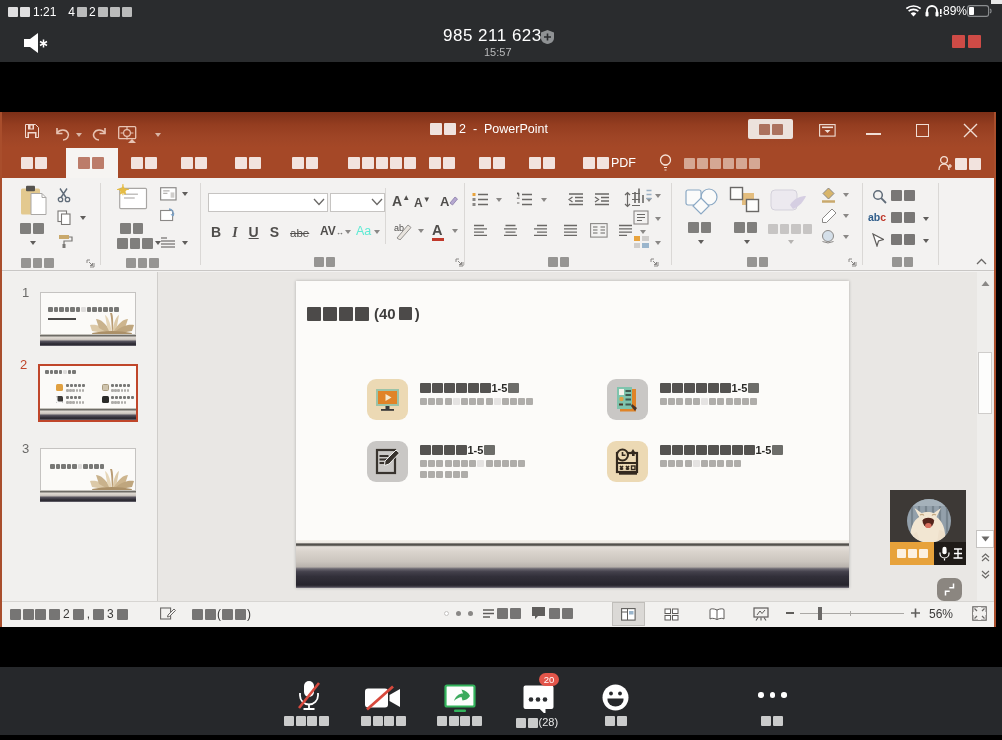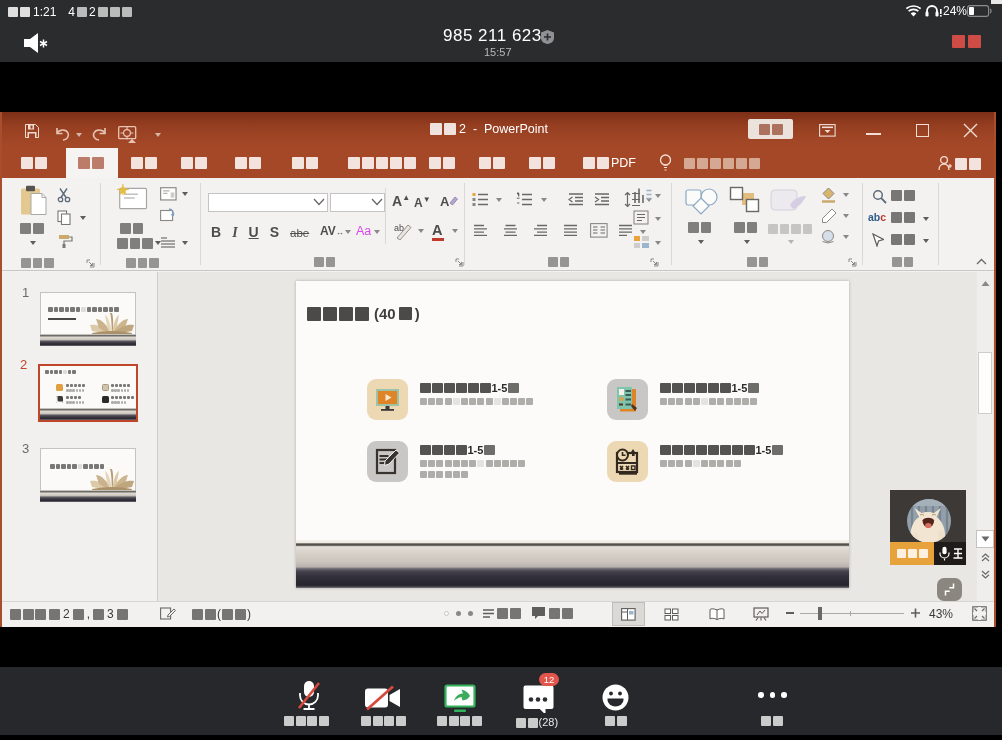--- a/index.html
+++ b/index.html
@@ -58,21 +58,21 @@
  <path d="M7.5 11.5 L4.7 8.4 a4.6 4.6 0 0 1 5.6 0 Z" fill="#fff"></path>
  <path d="M2.6 6.1 a7.5 7.5 0 0 1 9.8 0 M.4 3.6 a11 11 0 0 1 14.2 0" stroke="#fff" stroke-width="1.7" fill="none"></path>
 </svg>
 <svg class="ab" style="left:925px;top:4px" width="17" height="13" viewBox="0 0 17 13">
  <path d="M2 11 V7 a5 5 0 0 1 10 0 v4" stroke="#fff" stroke-width="1.8" fill="none"></path>
  <rect x="0.5" y="7.5" width="3" height="5" rx="1.2" fill="#fff"></rect>
  <rect x="10.5" y="7.5" width="3" height="5" rx="1.2" fill="#fff"></rect>
  <rect x="15" y="5" width="1.6" height="5" fill="#fff"></rect>
     <rect x="15" y="11" width="1.6" height="1.6" fill="#fff"></rect>
 </svg>
-<div class="ab" style="left:943px;top:4px;color:#fff;font-size:12px">24%</div>
+<div class="ab" style="left:943px;top:4px;color:#fff;font-size:12px">89%</div>
 <svg class="ab" style="left:967px;top:5px" width="25" height="12" viewBox="0 0 25 12">
  <rect x="0.6" y="0.6" width="21" height="10.8" rx="2.5" stroke="#8a8d8f" fill="none" stroke-width="1.1"></rect>
  <rect x="2" y="2" width="5" height="8" rx="1" fill="#fff"></rect>
  <path d="M23 4 a2.4 2.4 0 0 1 0 4" stroke="#8a8d8f" stroke-width="1.2" fill="none"></path>
 </svg>
 
 <div class="ab" style="left:0;top:112px;width:996px;height:515px;background:#f3f2f1;border-left:2px solid #a94e2c;border-right:2px solid #a94e2c"></div>
 
 <div class="ab" style="left:2px;top:112px;width:992px;height:36px;background:linear-gradient(180deg,#7c2f17 0,#943d20 35%,#9f4526 70%,#a54827 100%)"></div>
 
@@ -368,21 +368,21 @@
 </svg>
 <div class="ab" style="left:211px;top:224px;color:#4f4d4b;font-size:14px;font-weight:bold;display:flex;gap:11px;align-items:baseline">
  <span>B</span>
     <span style="font-style:italic;font-family:'Liberation Serif',serif">I</span>
     <span style="text-decoration:underline">U</span>
     <span>S</span>
  <span style="font-size:11.5px;text-decoration:line-through;font-weight:normal">abe</span>
 </div>
 <div class="ab" style="left:320px;top:224px;color:#4f4d4b;font-size:12px;font-weight:bold">AV<span style="font-size:8px">↔</span></div>
 <div class="ab" style="left:345px;top:230px;width:0;height:0;border:3px solid transparent;border-top:4px solid #8a8886"></div>
-<div class="ab" style="left:356px;top:224px;color:#d946ef;font-size:12.5px">Aa</div>
+<div class="ab" style="left:356px;top:224px;color:#5eead4;font-size:12.5px">Aa</div>
 <div class="ab" style="left:374px;top:230px;width:0;height:0;border:3px solid transparent;border-top:4px solid #8a8886"></div>
 <div class="ab" style="left:385px;top:188px;width:1px;height:56px;background:#dad8d6"></div>
 <svg class="ab" style="left:394px;top:222px" width="19" height="18" viewBox="0 0 19 18">
  <text x="0" y="9" font-size="9" fill="#4f4d4b" font-family="Liberation Sans">ab</text>
  <path d="M3 16 L14 3 l3 2.5 L6 18 z" fill="#e8e4de" stroke="#8a8886" stroke-width=".9"></path>
 </svg>
 <div class="ab" style="left:418px;top:229px;width:0;height:0;border:3px solid transparent;border-top:4px solid #8a8886"></div>
 <div class="ab" style="left:432px;top:222px;color:#4f4d4b;font-size:14.5px;font-weight:bold">A</div>
 <div class="ab" style="left:432px;top:238px;width:12px;height:3px;background:#c0392b"></div>
 <div class="ab" style="left:452px;top:229px;width:0;height:0;border:3px solid transparent;border-top:4px solid #8a8886"></div>
@@ -973,21 +973,21 @@
  <path d="M5 10.5 l-2 3 M11 10.5 l2 3 M8 10.5 v3" stroke="#5f5d5b" stroke-width="1.1"></path>
  <path d="M4 8 l3-4 2 2.5 3-3.5" stroke="#5f5d5b" stroke-width="1" fill="none"></path>
 </svg>
 <div class="ab" style="left:786px;top:612px;width:8px;height:1.6px;background:#5f5d5b"></div>
 <div class="ab" style="left:800px;top:613px;width:104px;height:1.2px;background:#aaa8a5"></div>
 <div class="ab" style="left:818px;top:607px;width:4px;height:13px;background:#6a6866"></div>
 <div class="ab" style="left:850px;top:613px;width:1.2px;height:5px;background:#aaa8a5;margin-top:-2px"></div>
 <svg class="ab" style="left:910px;top:607px" width="11" height="12" viewBox="0 0 11 12">
     <path d="M1 6 h9 M5.5 1.5 v9" stroke="#5f5d5b" stroke-width="1.6"></path>
   </svg>
-<div class="ab" style="left:929px;top:607px;color:#3b3a39;font-size:12px">43%</div>
+<div class="ab" style="left:929px;top:607px;color:#3b3a39;font-size:12px">56%</div>
 <svg class="ab" style="left:972px;top:606px" width="15" height="15" viewBox="0 0 15 15">
  <rect x="0.8" y="0.8" width="13.4" height="13.4" fill="none" stroke="#6a6866" stroke-width="1.2"></rect>
  <path d="M7.5 1 v13 M1 7.5 h13" stroke="#f2f1ef" stroke-width="3"></path>
  <path d="M5 5 l-2.5-2.5 M10 5 l2.5-2.5 M5 10 l-2.5 2.5 M10 10 l2.5 2.5" stroke="#6a6866" stroke-width="1.2"></path>
 </svg>
 
 <div class="ab" style="left:0;top:667px;width:1002px;height:68px;background:#26282b"></div>
 
 <svg class="ab" style="left:294px;top:680px" width="30" height="31" viewBox="0 0 30 31">
  <rect x="10" y="1" width="10" height="16" rx="5" fill="#fff"></rect>
@@ -1031,21 +1031,21 @@
       <i></i>
     </span>
   </div>
 
 <svg class="ab" style="left:523px;top:685px" width="31" height="28" viewBox="0 0 31 28">
  <path d="M2.5 0.5 h26 a2 2 0 0 1 2 2 v19.5 a2 2 0 0 1-2 2 h-6 v4.5 q-.2 1-1.2 0 l-4.5-4.5 H2.5 a2 2 0 0 1-2-2 V2.5 a2 2 0 0 1 2-2 z" fill="#fff"></path>
  <circle cx="8" cy="14.5" r="2.3" fill="#2c2e31"></circle>
     <circle cx="15" cy="14.5" r="2.3" fill="#2c2e31"></circle>
     <circle cx="22" cy="14.5" r="2.3" fill="#2c2e31"></circle>
 </svg>
-<div class="ab" style="left:539px;top:673px;min-width:20px;height:13px;background:#e2554a;border-radius:7px;color:#fff;font-size:9.5px;display:flex;align-items:center;justify-content:center;padding:0 3px">12</div>
+<div class="ab" style="left:539px;top:673px;min-width:20px;height:13px;background:#e2554a;border-radius:7px;color:#fff;font-size:9.5px;display:flex;align-items:center;justify-content:center;padding:0 3px">20</div>
 <div class="ab" style="left:516px;top:716px;color:#e8e8e8;font-size:11px;display:flex;align-items:flex-end;gap:1px">
  <span class="cj w" style="--s:10px;gap:1.5px">
       <i></i>
       <i></i>
     </span>
     <span>(28)</span>
 </div>
 
 <svg class="ab" style="left:602px;top:684px" width="27" height="27" viewBox="0 0 27 27">
  <circle cx="13.5" cy="13.5" r="13" fill="#fff"></circle>

